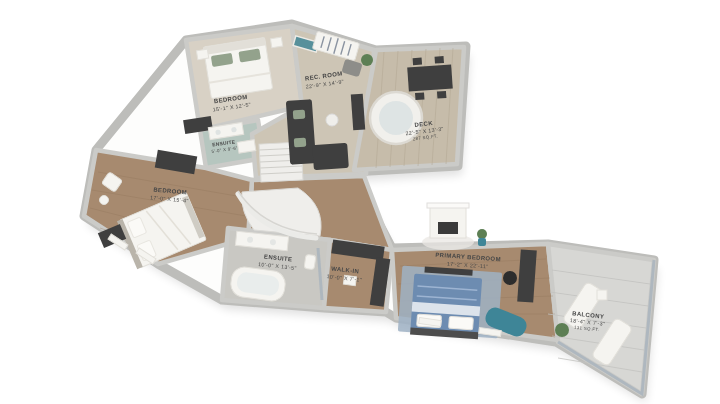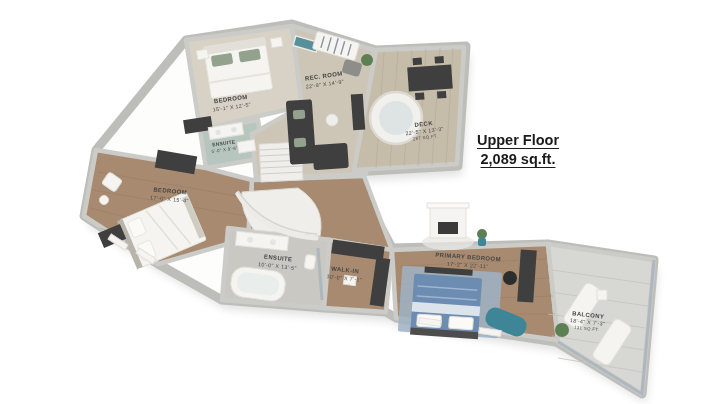--- a/index.html
+++ b/index.html
@@ -274,17 +274,13 @@
       <text class="lbl dims" y="8">17'-2" X 22'-11"</text>
     </g>
     <g transform="translate(588,317) rotate(6)">
       <text class="lbl name" y="0">BALCONY</text>
       <text class="lbl dims" y="7">18'-4" X 7'-3"</text>
       <text class="lbl area" y="13">131 SQ.FT.</text>
     </g>
   </g>
 </svg>
 
-  <div class="title">
-    <div class="title-line">Upper Floor</div>
-    <div class="title-line">2,089 sq.ft.</div>
-  </div>
 </div>
 
 </body></html>

